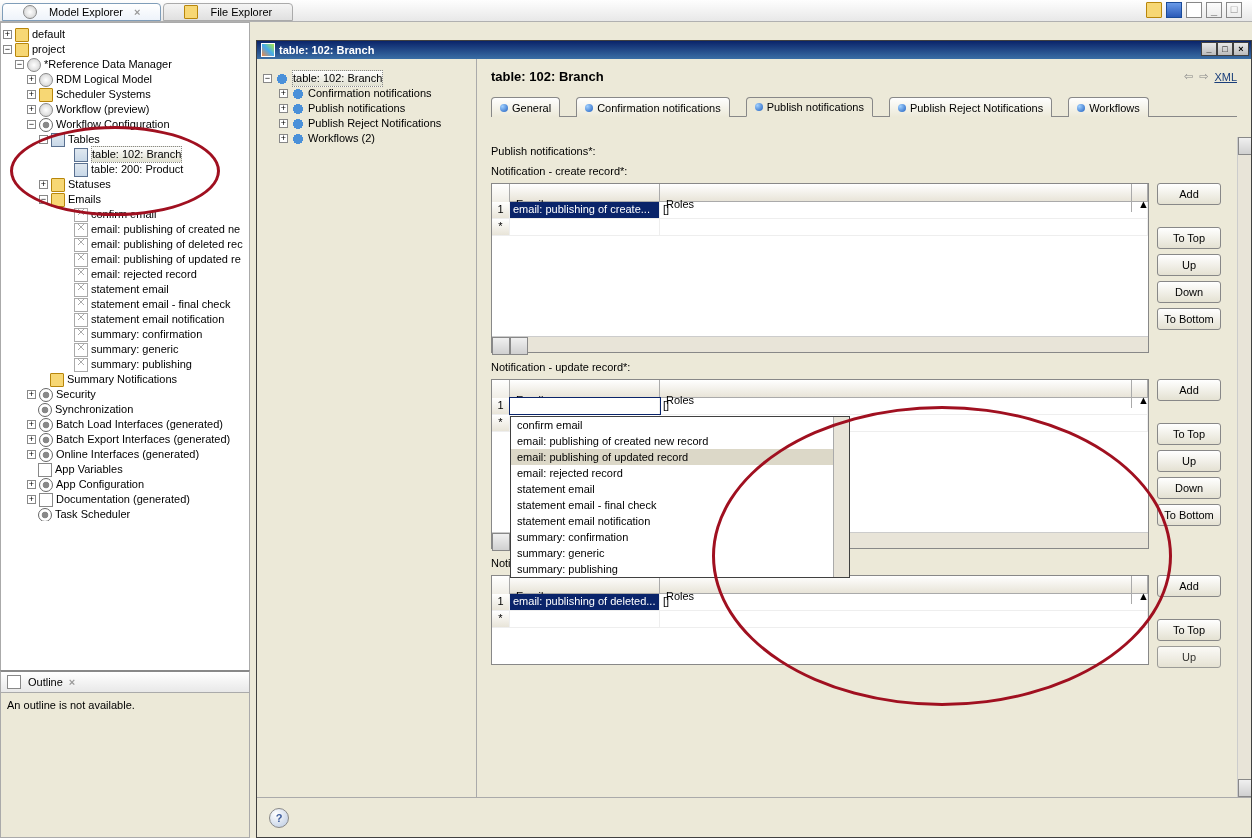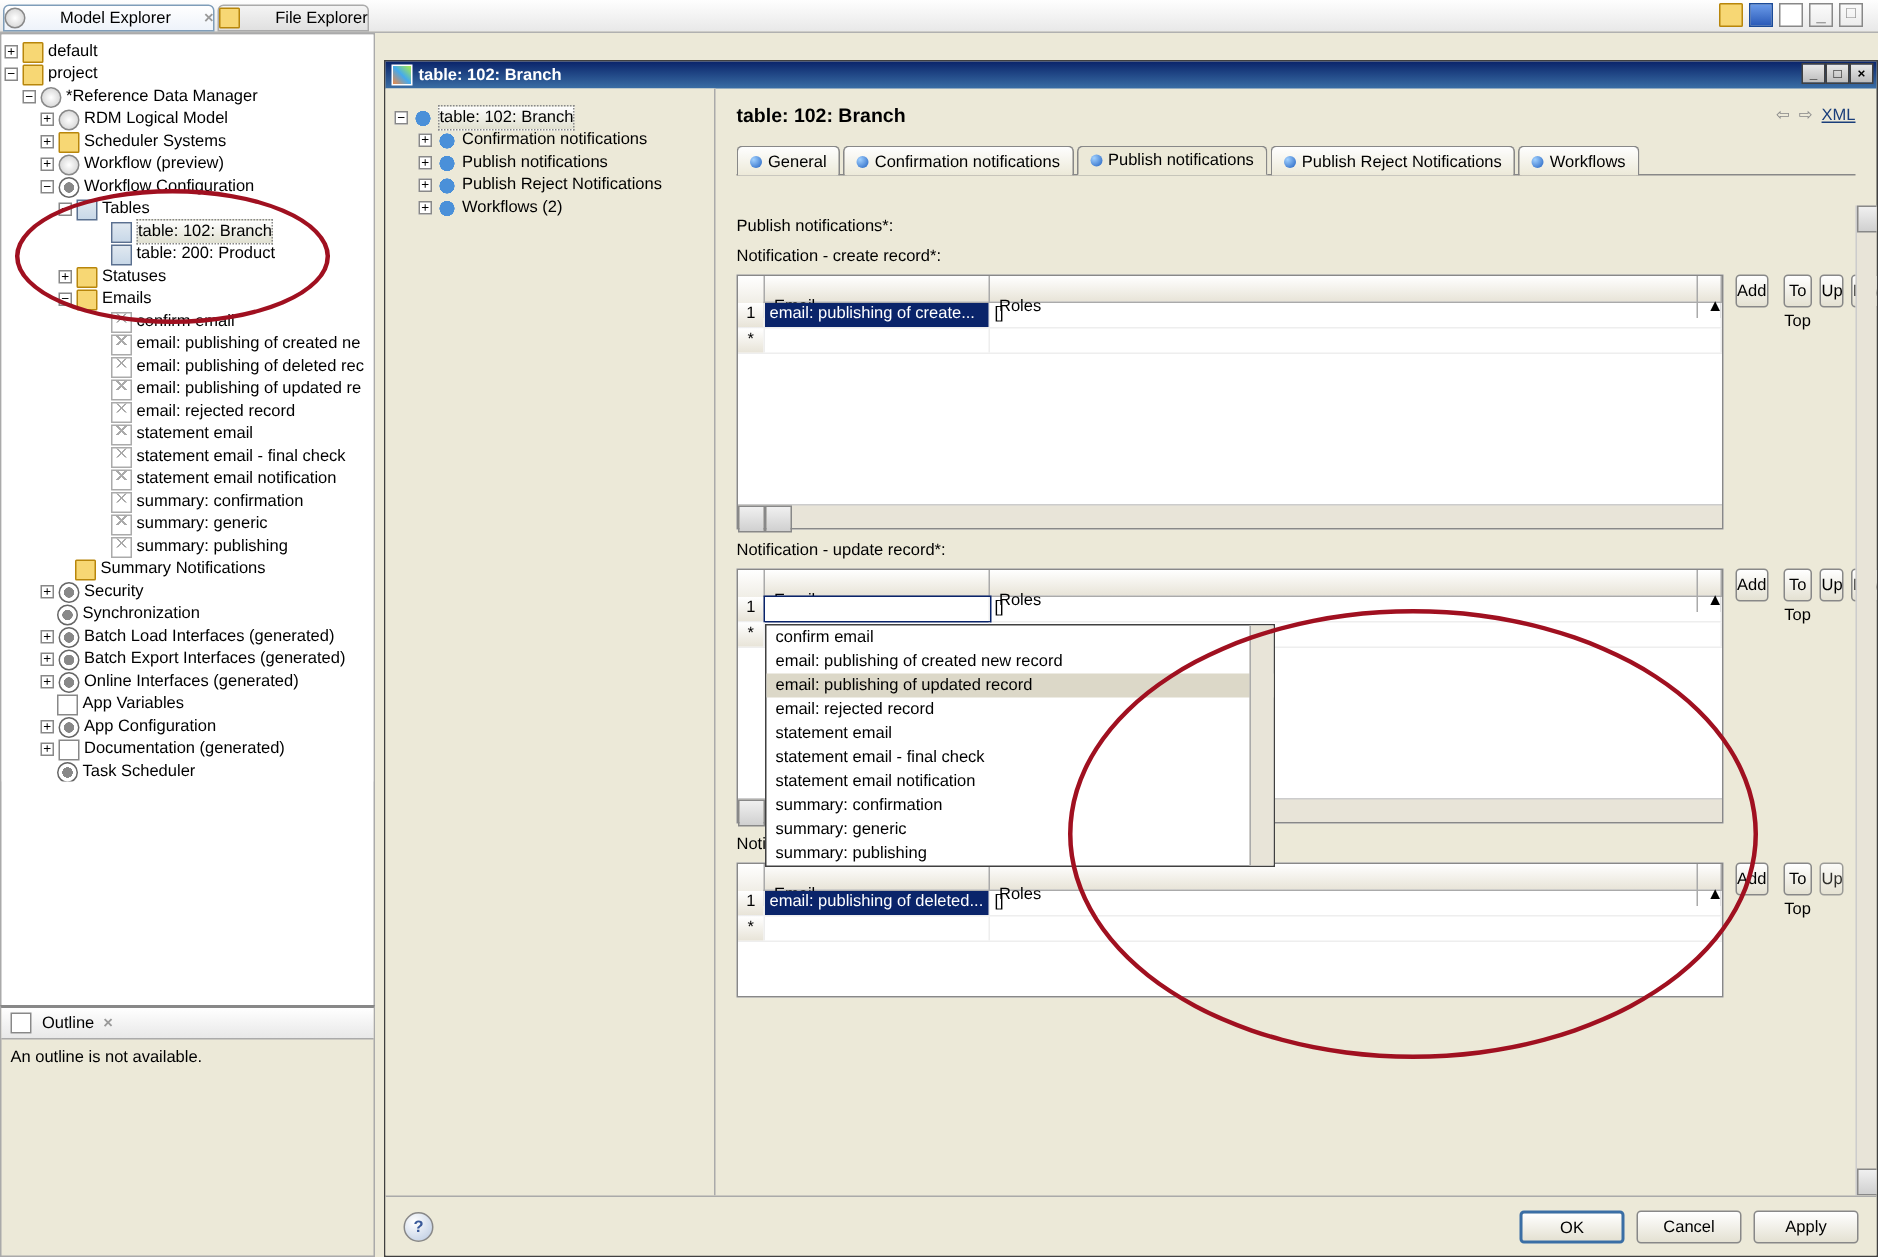--- a/index.html
+++ b/index.html
@@ -1,18 +1,18 @@
 <!DOCTYPE html>
 <html><head>
 <meta charset="utf-8">
 <style>
 *{box-sizing:border-box;margin:0;padding:0;font-family:Tahoma,Arial,sans-serif;font-size:11px;color:#000}
 body{background:#ece9d8;overflow:hidden;width:1252px;height:838px;position:relative}
 .toolbar-top{position:absolute;top:0;left:0;right:0;height:22px;background:linear-gradient(to bottom,#fefefe,#e8e8e8);border-bottom:1px solid #b0b0b0;display:flex;align-items:center}
-.tab-btn{display:inline-flex;align-items:center;gap:20px;padding:2px 0;border:1px solid #7f9db9;border-radius:4px 4px 0 0;background:linear-gradient(to bottom,#fff,#eef3fa);margin-left:2px;margin-top:2px;height:18px}
+.tab-btn{display:inline-flex;align-items:center;gap:9px;padding:2px 20px;border:1px solid #7f9db9;border-radius:4px 4px 0 0;background:linear-gradient(to bottom,#fff,#eef3fa);margin-left:2px;margin-top:2px;height:18px}
 .tab-btn.inactive{background:linear-gradient(to bottom,#f4f4f4,#e0e0e0);border-color:#aaa}
 .tab-close{color:#999;font-weight:bold;margin-left:2px}
 .toolbar-icons{position:absolute;right:10px;top:2px;display:flex;gap:4px}
 .ti{width:16px;height:16px;display:inline-block}
 .left-panel{position:absolute;top:22px;left:0;width:250px;bottom:0;background:#fff;border:1px solid #aaa;overflow:hidden}
 .tree{padding:4px 2px;line-height:15px;background:#fff;font-size:11px}
 .tree .row{white-space:nowrap;display:flex;align-items:center;height:15px}
 .tree .sel{background:linear-gradient(to bottom,#fefefe,#e0e0d0);border:1px dotted #888}
 .exp{display:inline-block;width:9px;height:9px;border:1px solid #888;background:#fff;text-align:center;line-height:7px;font-size:9px;margin-right:3px;flex-shrink:0}
 .noexp{display:inline-block;width:11px;flex-shrink:0}
@@ -35,21 +35,21 @@
 .winbtns{position:absolute;right:2px;top:1px;display:flex;gap:0}
 .winbtn{width:16px;height:14px;background:linear-gradient(to bottom,#e8e8e8,#bcbcbc);border:1px solid #404040;text-align:center;line-height:12px;font-size:9px;font-family:Marlett,Arial}
 .dialog-body{position:absolute;top:18px;left:0;right:0;bottom:40px;display:flex}
 .dlg-left{width:220px;border-right:1px solid #aaa;background:#ece9d8;padding:8px 4px}
 .dlg-left .tree{background:transparent}
 .dlg-main{flex:1;padding:10px 14px;position:relative;overflow:hidden}
 .dlg-hdr{display:flex;align-items:center;justify-content:space-between;margin-bottom:12px}
 .dlg-hdr h1{font-size:13px;font-weight:bold}
 .xml-link{color:#1a3e7a;text-decoration:underline;display:flex;align-items:center;gap:4px}
 .arrow{color:#888}
-.tabs-row{display:flex;gap:2px;border-bottom:1px solid #888;margin-bottom:4px}
+.tabs-row{display:flex;gap:16px;border-bottom:1px solid #888;margin-bottom:4px}
 .etab{display:flex;align-items:center;gap:4px;padding:3px 8px;border:1px solid #888;border-bottom:none;border-radius:4px 4px 0 0;background:linear-gradient(to bottom,#fefefe,#ece9d8);position:relative;bottom:-1px}
 .etab.active{background:#ece9d8;border-bottom:1px solid #ece9d8}
 .bluedot{width:8px;height:8px;border-radius:50%;background:radial-gradient(circle at 30% 30%,#a0d0ff,#2060c0)}
 .content-scroll{position:absolute;top:78px;left:14px;right:14px;bottom:0;border-right:16px solid #ece9d8}
 .vscrollbar{position:absolute;top:78px;right:-2px;bottom:0;width:16px;background:#e8e4d8;border-left:1px solid #ccc}
 .vscrollbar::before,.vscrollbar::after{content:"";position:absolute;left:0;width:16px;height:16px;background:linear-gradient(to bottom,#f0f0f0,#d0d0d0);border:1px solid #888}
 .vscrollbar::before{top:0}
 .vscrollbar::after{bottom:0}
 .section-lbl{margin:8px 0 6px}
 .grid-wrap{display:flex;gap:8px;margin-bottom:8px}
@@ -59,21 +59,21 @@
 .gh-n{width:18px;background:linear-gradient(to bottom,#fff,#e8e4d8)}
 .gh-email{width:150px}
 .gh-roles{flex:1}
 .gh-sc{width:16px;text-align:center}
 .grid-row{display:flex;height:17px;border-bottom:1px solid #eee}
 .grid-row .gc{border-right:1px solid #eee;padding:1px 3px;overflow:hidden;white-space:nowrap}
 .gc-n{width:18px;background:linear-gradient(to bottom,#fff,#e8e4d8);text-align:center;border-right:1px solid #aaa}
 .gc-email{width:150px}
 .gc-roles{flex:1}
 .gc-sel{background:#0a246a;color:#fff}
-.grid-btns{width:64px;display:flex;flex-direction:row;gap:5px}
+.grid-btns{width:64px;display:flex;flex-direction:column;gap:5px}
 .btn{height:22px;border:1px solid #888;background:linear-gradient(to bottom,#fff,#e4e1d2);border-radius:3px;text-align:center;line-height:20px;cursor:pointer}
 .grid-hscroll{position:absolute;bottom:0;left:0;right:0;height:16px;background:#e8e4d8;border-top:1px solid #ccc;display:flex}
 .grid-hscroll::before,.grid-hscroll::after{content:"";width:16px;height:16px;background:linear-gradient(to bottom,#f0f0f0,#d0d0d0);border:1px solid #888}
 .dropdown{position:absolute;background:#fff;border:1px solid #404040;z-index:100;width:340px}
 .dropdown .dd-item{padding:1px 6px;height:16px;line-height:14px}
 .dropdown .dd-item.sel{background:#dcd8c8}
 .dd-scroll{position:absolute;right:0;top:0;bottom:0;width:16px;background:#e8e4d8;border-left:1px solid #aaa}
 .dialog-footer{position:absolute;bottom:0;left:0;right:0;height:40px;border-top:1px solid #aaa;display:flex;align-items:center;justify-content:space-between;padding:0 12px;background:#ece9d8}
 .help-ic{width:20px;height:20px;border:1px solid #888;border-radius:50%;background:radial-gradient(circle at 35% 30%,#fff,#b8c8e0);text-align:center;line-height:18px;color:#3a5a9a;font-weight:bold}
 .footer-btns{display:flex;gap:8px}
@@ -507,23 +507,18 @@
               <div class="btn">To Top</div>
               <div class="btn" style="opacity:.8">Up</div>
             </div>
           </div>
         </div>
         <div class="vscrollbar"></div>
       </div>
     </div>
     <div class="dialog-footer">
       <div class="help-ic">?</div>
-      <div class="footer-btns">
-        <div class="btn default">OK</div>
-        <div class="btn">Cancel</div>
-        <div class="btn">Apply</div>
-      </div>
     </div>
   </div>
 </div>
 
 <div class="markup-circle" style="top:126px;left:10px;width:210px;height:90px"></div>
 <div class="markup-circle" style="top:406px;left:712px;width:460px;height:300px"></div>
 
 </body></html>

